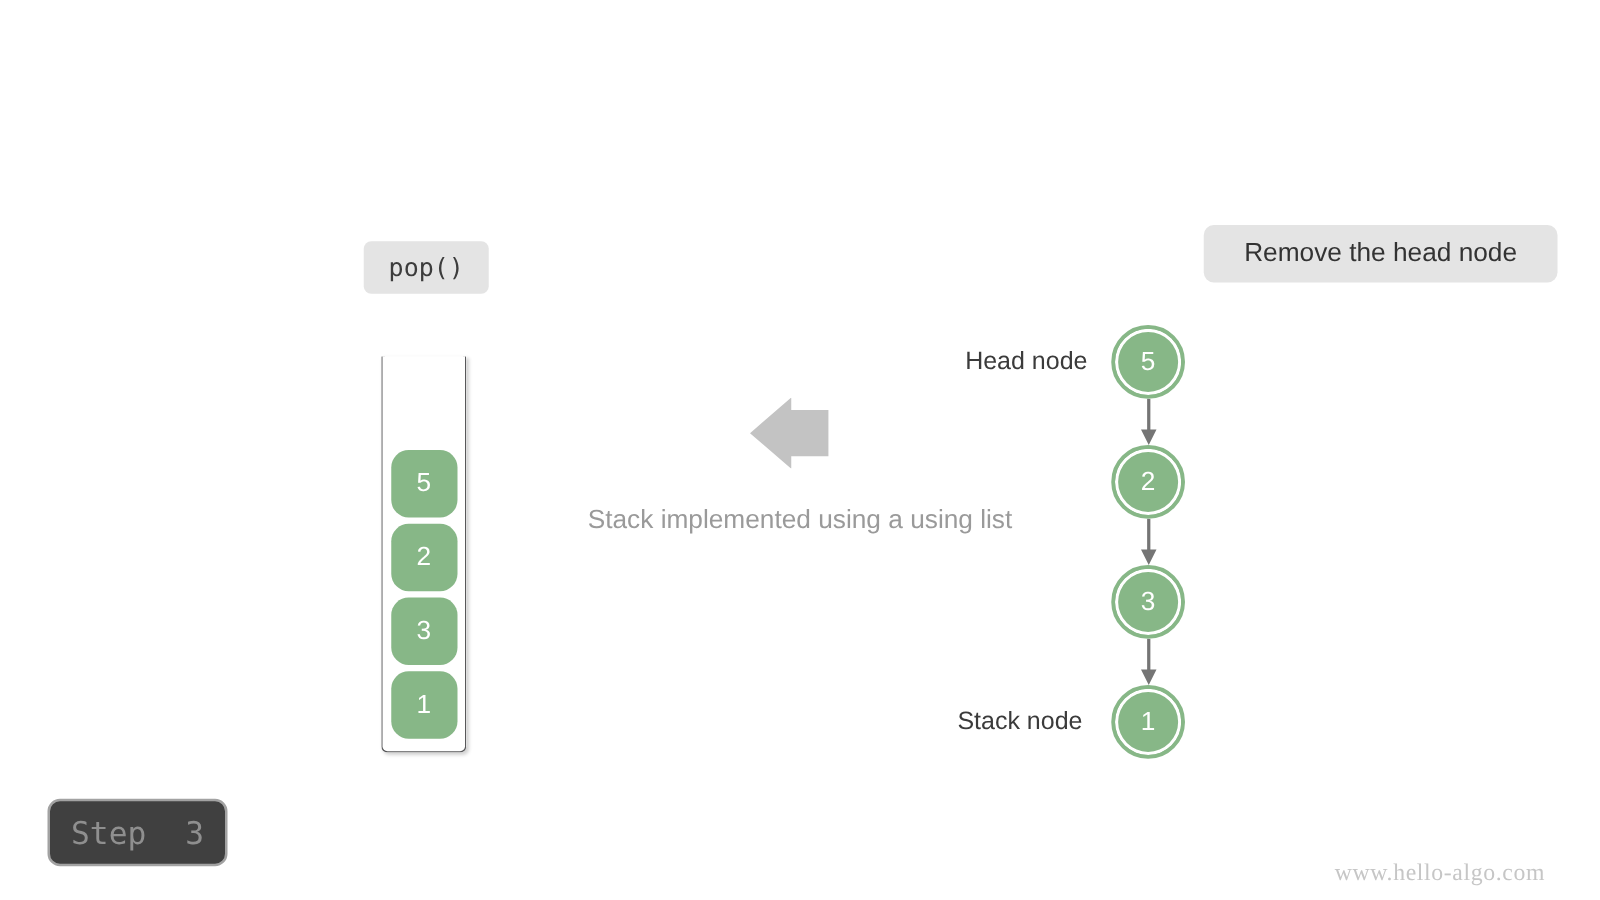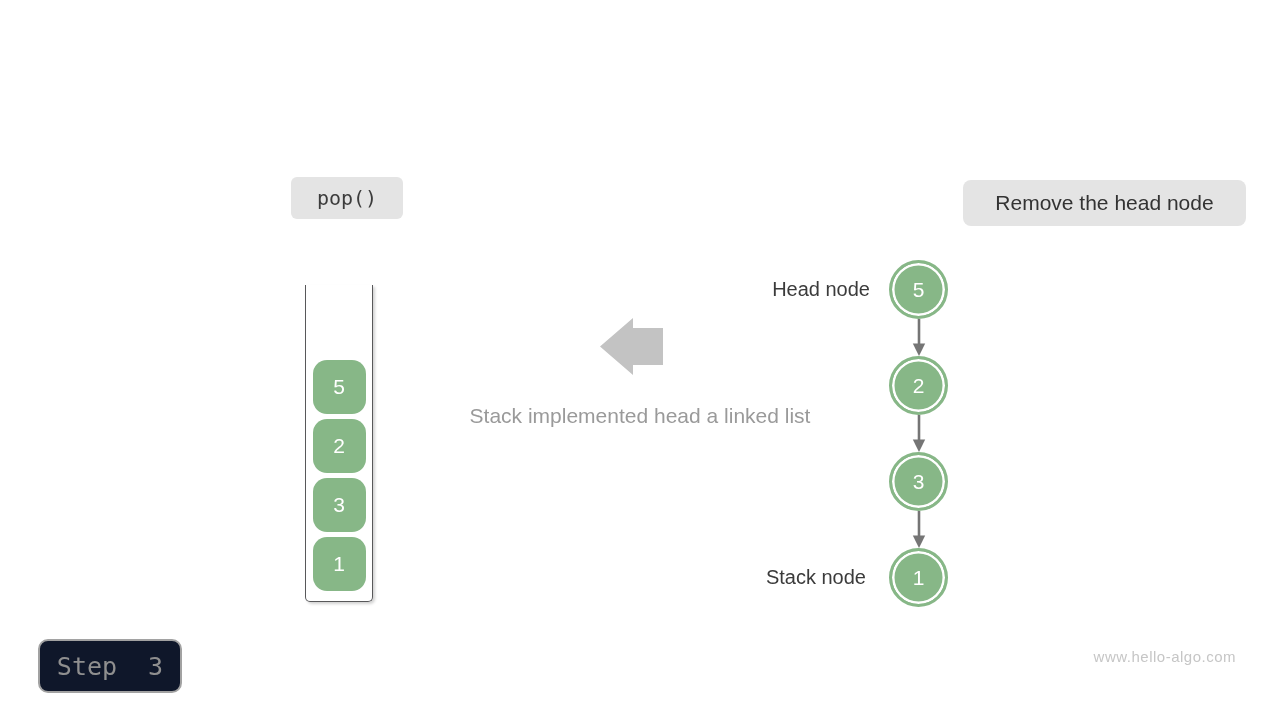--- a/index.html
+++ b/index.html
@@ -15,21 +15,21 @@
   
   .badge {
     position: absolute;
     display: flex;
     align-items: center;
     justify-content: center;
     background: #e4e4e4;
     color: #3c3c3c;
   }
   .op-badge {
-    left: 291px; top: 177px; width: 112px; height: 42px;
+    left: 291px; top: 193px; width: 100px; height: 42px;
     border-radius: 6px;
     font-family: "DejaVu Sans Mono", monospace;
     font-size: 20px;
   }
   .annotation-badge {
     left: 963px; top: 180px; width: 283px; height: 46px;
     border-radius: 8px;
     font-size: 21px;
     color: #333333;
   }
@@ -122,35 +122,35 @@
   .head-label { right: 410px; top: 277px; }
   .tail-label { right: 414px; top: 565px; }
 
   
   .step-badge {
     position: absolute;
     left: 38px; top: 639px; width: 144px; height: 54px;
     box-sizing: border-box;
     border: 2px solid #a2a2a2;
     border-radius: 10px;
-    background: #0f172a;
+    background: #404040;
     display: flex;
     align-items: center;
     justify-content: center;
     font-family: "DejaVu Sans Mono", monospace;
     font-size: 25px;
     color: #8f8f8f;
     word-spacing: 16px;
   }
 
   .watermark {
     position: absolute;
-    right: 44px; top: 648px;
-    font-family: Liberation Sans, sans-serif;
-    font-size: 15px;
+    right: 44px; top: 688px;
+    font-family: Liberation Serif, serif;
+    font-size: 19px;
     color: #c6c6c6;
     letter-spacing: 0.5px;
   }
 </style>
 </head>
 <body>
 
 <div class="canvas">
 
   <div class="badge op-badge">pop()</div>
@@ -160,21 +160,21 @@
   <div class="stack-container">
 
   <div class="stack-item">5</div>
       <div class="stack-item">2</div>
       <div class="stack-item">3</div>
       <div class="stack-item">1</div>
     </div>
 
   <div class="block-arrow"></div>
 
-  <div class="caption">Stack implemented head a linked list</div>
+  <div class="caption">Stack implemented using a using list</div>
 
   <div class="side-label head-label">Head node</div>
 
   <div class="side-label tail-label">Stack node</div>
 
   <div class="ll-wrap">
 
   <div class="ll-node">5</div>
       <div class="ll-arrow">
         <svg width="16" height="37" viewBox="0 0 16 37">

